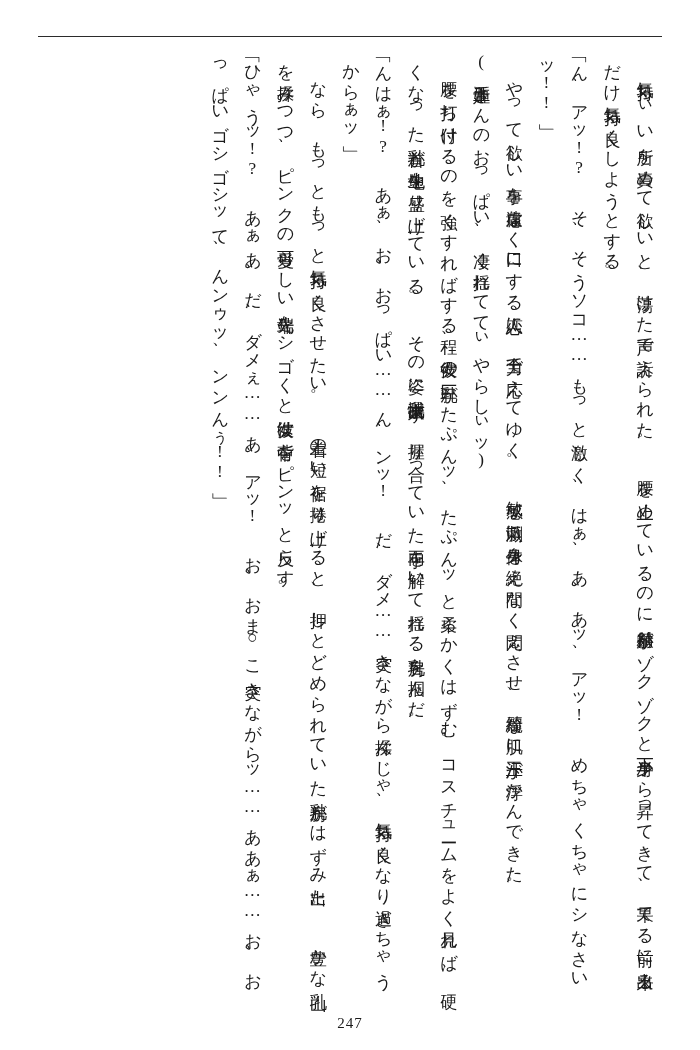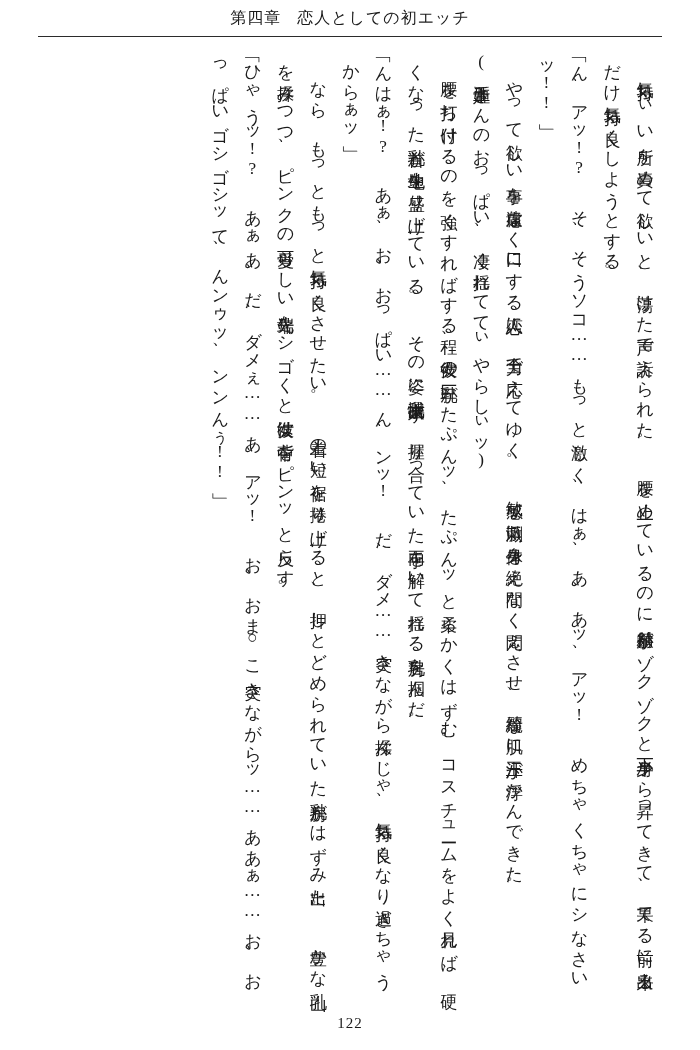--- a/index.html
+++ b/index.html
@@ -76,32 +76,29 @@
     text-align: center;
     font-size: 15px;
     letter-spacing: 1px;
   }
 </style>
 </head>
 <body>
 
 <div class="page">
 
-  <div class="header">
-    <span class="chapter-num">第四章</span><span class="chapter-title">恋人としての初エッチ</span>
-  </div>
 
   <div class="rule"></div>
 
   <div class="body-block">
     <p class="indent">気持ちぃい所を責めて欲しいと、蕩けた声で訴えられた。　腰を止めているのに射精欲がゾクゾクと下半身から昇ってきて、果てる前に出来るだけ気持ち良くしようとする。</p>
     <p>「ん、アッ!?　そ、そうソコ……もっと激しく、はぁ、あ、あッ、アッ!　めちゃくちゃにシなさいッ!!」</p>
     <p class="indent">やって欲しい事を遠慮なく口にする恋人に、全力で応えてゆく。　敏感な刺激に身体を絶え間なく悶えさせ、綺麗な肌に玉汗が浮かんできた。</p>
     <p>(千亜姫さんのおっぱい、凄く揺れててぃやらしぃッ)</p>
     <p class="indent">腰を打ち付けるのを強くすればする程、彼女の巨乳がたぷんッ、たぷんッと柔らかくはずむ。コスチュームをよく見れば、硬くなった乳首が生地を盛り上げている。　その姿に我慢出来ず、握り合っていた両手を解いて揺れる乳房を掴んだ。</p>
     <p>「んはぁ!?　あぁ、お、おっぱい……ん、ンッ!　だ、ダメ……突きながら揉んじゃ、気持ち良くなり過ぎちゃうからぁッ」</p>
     <p class="indent">なら、もっともっと気持ち良くさせたい。　上着の短い裾を捲り上げると、押しとどめられていた乳房がはずみ出た。　豊かな乳山を揉みつつ、ピンクの可愛らしい先端をシゴくと彼女は背中をピンッと反らす。</p>
     <p>「ひゃうッ!?　あぁあ、だ、ダメぇ……あ、アッ!　お、おま○こ突きながらッ……ああぁ……お、おっぱいゴシゴシッて、んンゥッ、ンンんぅ!!」</p>
   </div>
 
-  <div class="pagenum">122</div>
+  <div class="pagenum">247</div>
 
 </div>
 
 </body></html>

